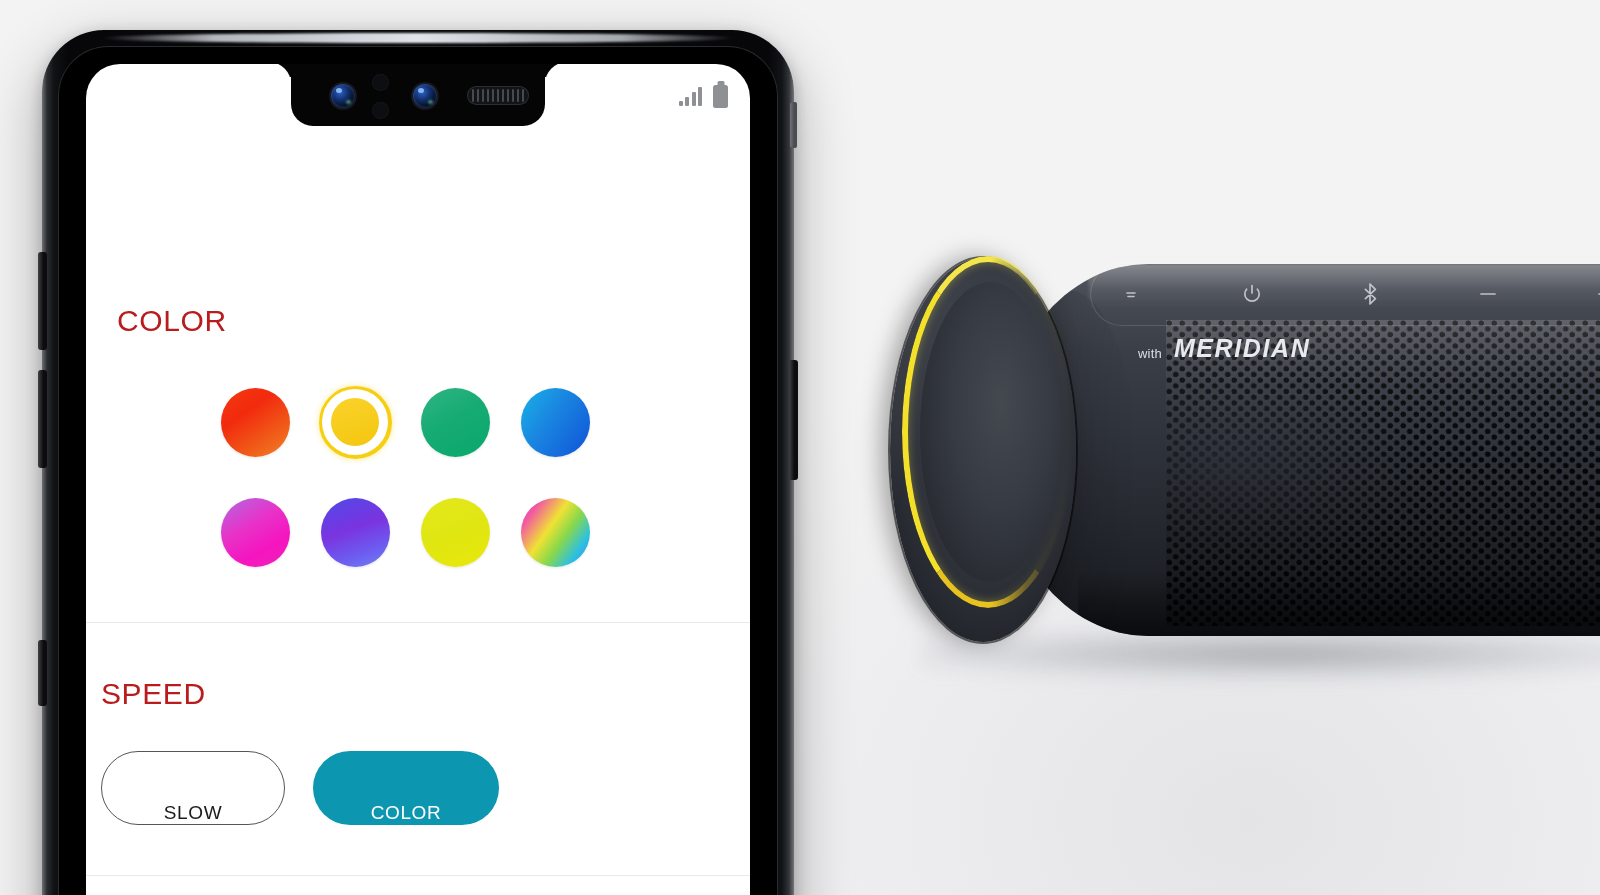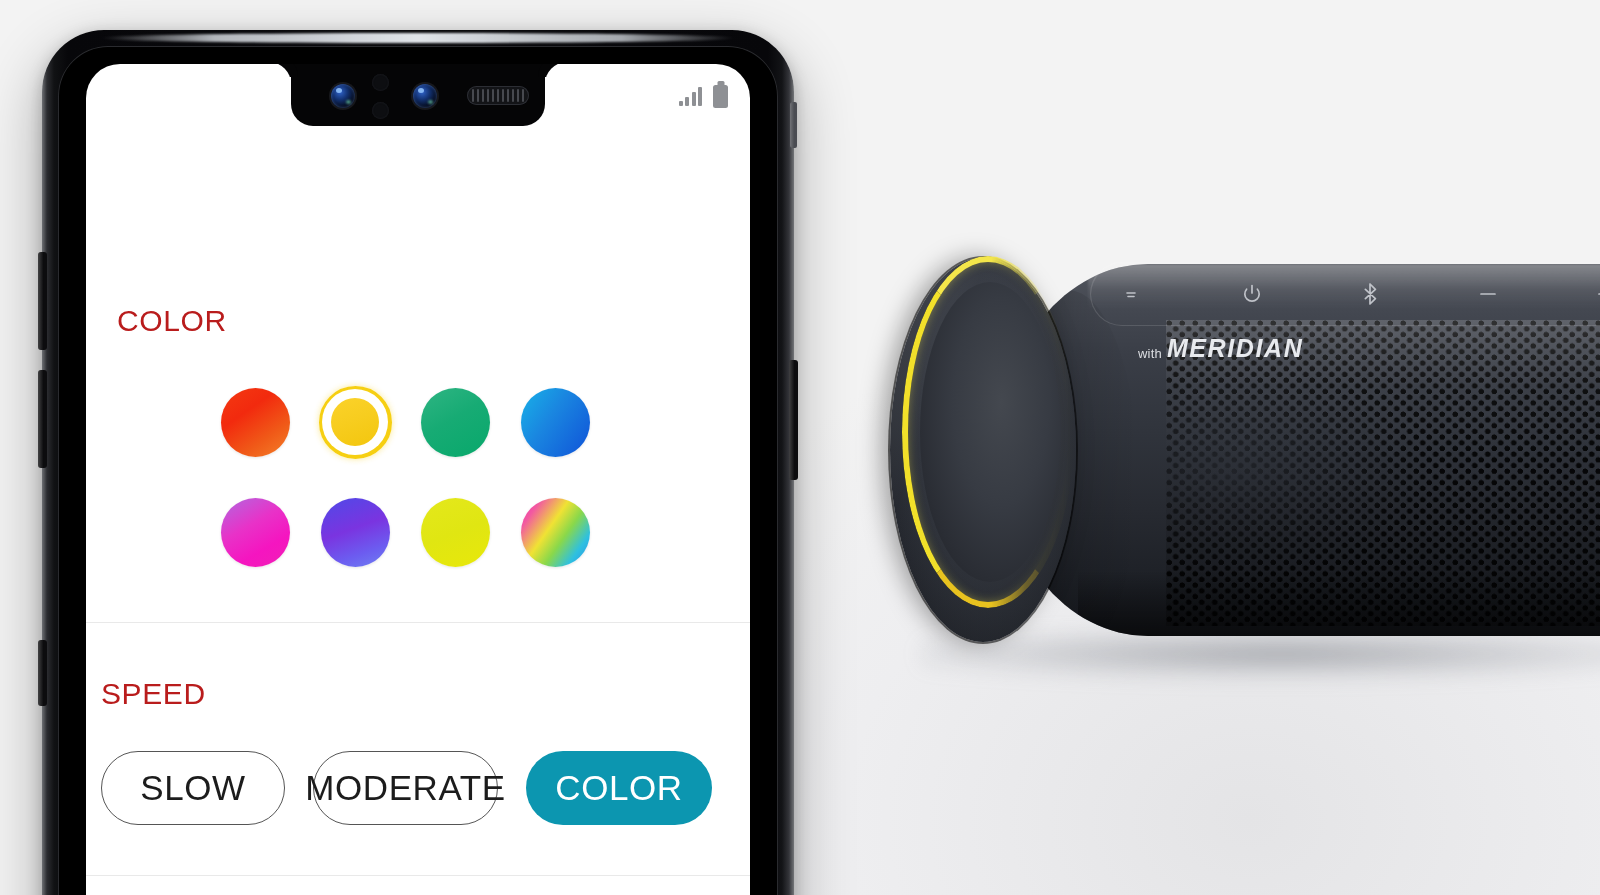--- a/index.html
+++ b/index.html
@@ -176,22 +176,22 @@
     position:absolute; width:73px;height:73px;border-radius:50%;
     display:none;
   }
   .swatch-cell.selected .sel-ring{ display:block; }
 
   
   #speed-section{ padding-top:54px; padding-bottom:50px;padding-left:15px; }
   .speed-row{ display:flex; gap:28px; margin-top:40px; }
   .chip{
     height:74px; border-radius:40px;
-    display:flex; align-items:center; justify-content:center;
-    font-size:35px; letter-spacing:.6px;
+    display:flex; align-items:flex-end; justify-content:center;
+    font-size:19px; letter-spacing:.6px;
     cursor:pointer; user-select:none;
   }
   .chip.outline{ border:1.6px solid #555; color:#1c1c1c; background:#fff; }
   .chip.filled{ border:1.6px solid transparent; color:#ffffff; }
   #chip-slow{ width:184px; }
   #chip-moderate{ width:185px; }
   #chip-fast{ width:186px; }
 
   
   #beat-section{
@@ -262,21 +262,21 @@
     border:1px solid rgba(255,255,255,.13);
     border-right:none;
     display:flex; align-items:center;
     padding-left:26px; gap:84px;
     z-index:4;
   }
   .ctrl{ color:#c9ccd2; opacity:.92; display:flex; align-items:center; justify-content:center; width:34px; height:34px; }
   .ctrl svg{ display:block; }
   .meridian{
     position:absolute; left:258px; top:96px; z-index:5;
-    display:flex; align-items:flex-end; gap:5px; color:#e8eaee;
+    display:flex; align-items:flex-end; gap:12px; color:#e8eaee;
   }
   .meridian .with{ font-size:13px; letter-spacing:.2px; opacity:.92; padding-bottom:2px; }
   .meridian .brand{
     font-size:25px; font-weight:700; letter-spacing:1.6px; font-style:italic;
     font-family:"Liberation Sans", sans-serif;
   }
   
   .woofer{
     position:absolute; left:10px; top:20px; width:186px; height:384px;
     border-radius:50%;
@@ -404,23 +404,20 @@
       </div>
 
       <div class="divider"></div>
 
       <div class="section" id="speed-section">
         <div class="section-title">SPEED</div>
         <div class="speed-row" id="speed-row">
             <div id="chip-slow" class="chip outline">
               <span>SLOW</span>
             </div>
-            <div id="chip-moderate" class="chip outline">
-              <span>MODERATE</span>
-            </div>
             <div id="chip-fast" class="chip filled" style="background: rgb(12, 150, 176);">
               <span>COLOR</span>
             </div>
           </div>
       </div>
 
       <div class="divider"></div>
 
       <div class="section" id="beat-section">
         

